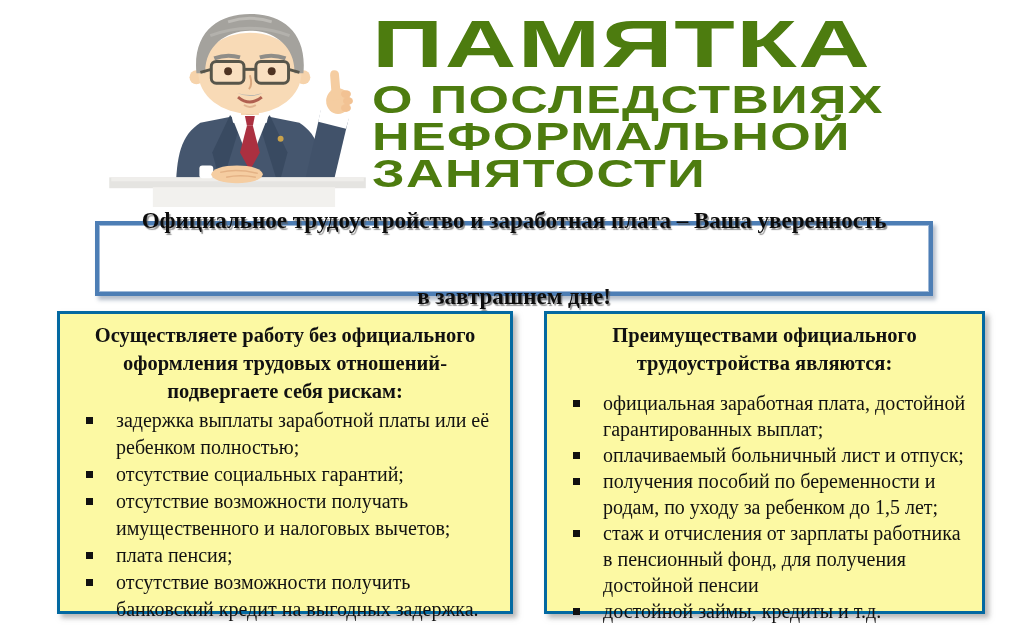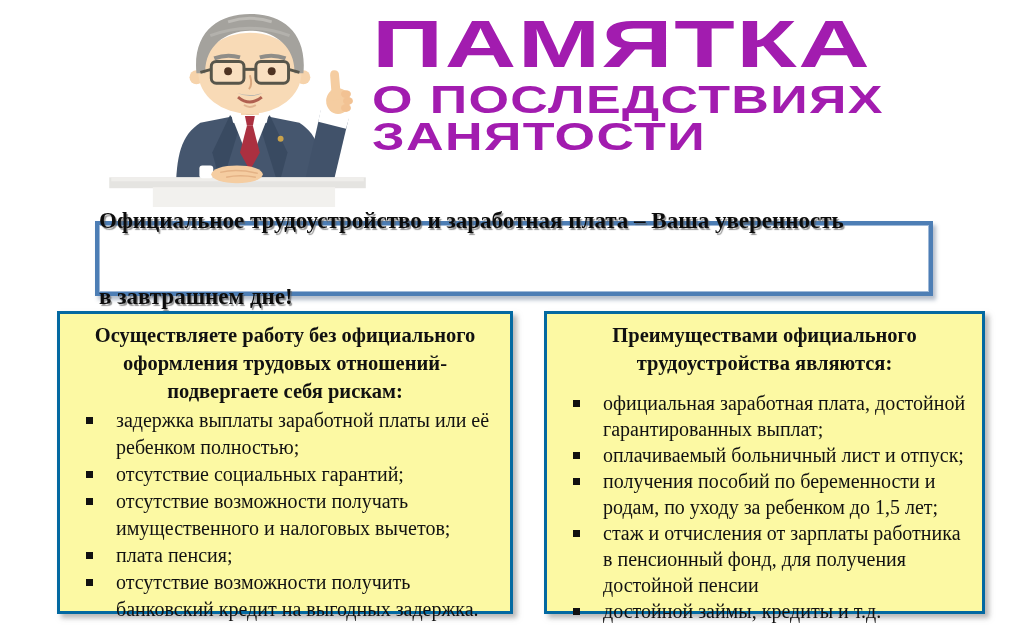--- a/index.html
+++ b/index.html
@@ -5,35 +5,35 @@
   * { margin:0; padding:0; box-sizing:border-box; }
   html,body { background:#fff; }
   #poster {
     position:relative; width:1024px; height:627px; background:#ffffff;
     overflow:hidden; font-family:"Liberation Serif", serif; color:#111;
   }
 
   
   #illustration { position:absolute; left:100px; top:2px; width:280px; height:208px; }
 
-  #title-block { position:absolute; left:372px; top:10px; width:640px; color:#a21caf;
+  #title-block { position:absolute; left:372px; top:10px; width:640px; color:#4d7c0f;
     font-family:"Liberation Sans", sans-serif; font-weight:bold; }
   .title-l1 { display:inline-block; font-size:66px; line-height:68px; letter-spacing:1px;
     transform:scaleX(1.5); transform-origin:0 0; white-space:nowrap; }
   .title-sub { display:inline-block; font-size:38px; line-height:37px; letter-spacing:1px;
     transform:scaleX(1.37); transform-origin:0 0; white-space:nowrap; }
   .title-row { height:37px; }
   .title-row1 { height:72px; }
 
   
   #banner {
     position:absolute; left:95px; top:221px; width:838px; height:75px;
     background:#ffffff; border:4px solid #4d7eb5;
     box-shadow: inset 0 0 0 1px #9fb9d8, 3px 4px 4px rgba(90,110,140,0.45);
-    display:flex; flex-direction:column; justify-content:center; gap:44px;
+    display:flex; flex-direction:column; justify-content:center; align-items:center;gap:44px;
   }
   .banner-line { font-size:23px; font-weight:bold; line-height:32px; color:#0c0c0c;
     text-shadow:1.5px 2px 1px rgba(90,90,90,0.65); }
 
   
   .panel {
     position:absolute; top:311px; height:303px; background:#fcf9a3;
     border:3px solid #0369a1; box-shadow:4px 4px 5px rgba(125,125,125,0.55);
     padding:7px 12px 0 12px;
   }
@@ -118,20 +118,21 @@
       <ellipse cx="137" cy="174" rx="26" ry="9" fill="#f5cda1"></ellipse>
       <path d="M120 172 Q137 168 158 173 M126 177 Q140 174 156 177" stroke="#e4b285" stroke-width="1.5" fill="none"></path>
 
       <rect x="52" y="187" width="184" height="20" fill="#f2f1ee"></rect>
     </svg>
   </div>
 
   <div id="title-block">
     <div class="title-row1"><span class="title-l1">ПАМЯТКА</span></div>
     <div class="title-row"><span class="title-sub">О ПОСЛЕДСТВИЯХ</span></div>
+    <div class="title-row"><span class="title-sub">НЕФОРМАЛЬНОЙ</span></div>
     <div class="title-row"><span class="title-sub">ЗАНЯТОСТИ</span></div>
   </div>
 
   <div id="banner">
     <div class="banner-line">Официальное трудоустройство и заработная плата – Ваша уверенность</div>
     <div class="banner-line">в завтрашнем дне!</div>
   </div>
 
   <div id="risks-panel" class="panel">
     <div class="panel-heading">Осуществляете работу без официального оформления трудовых отношений- подвергаете себя рискам:</div>

